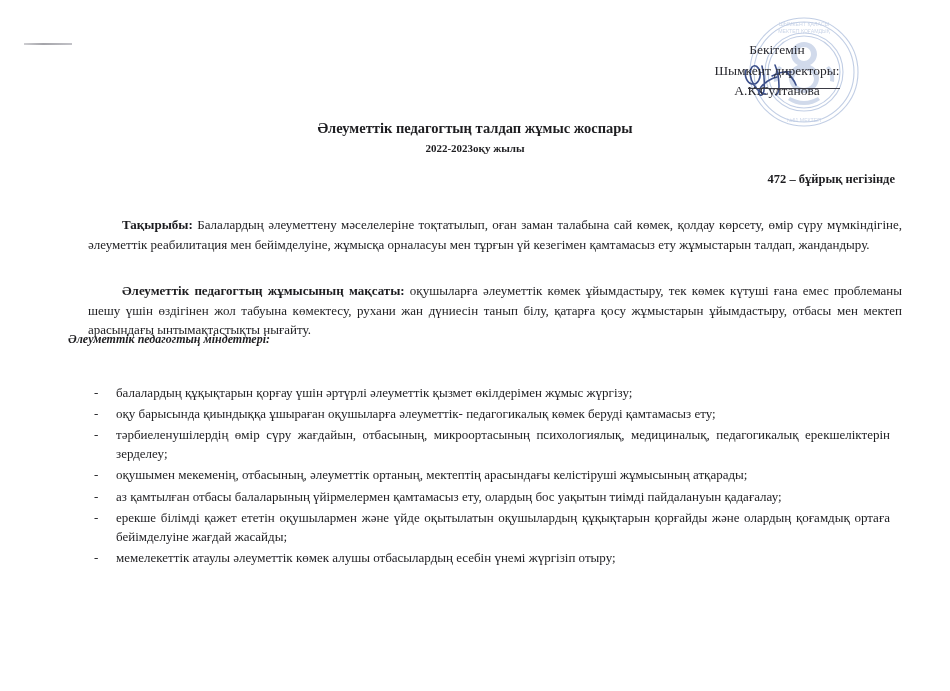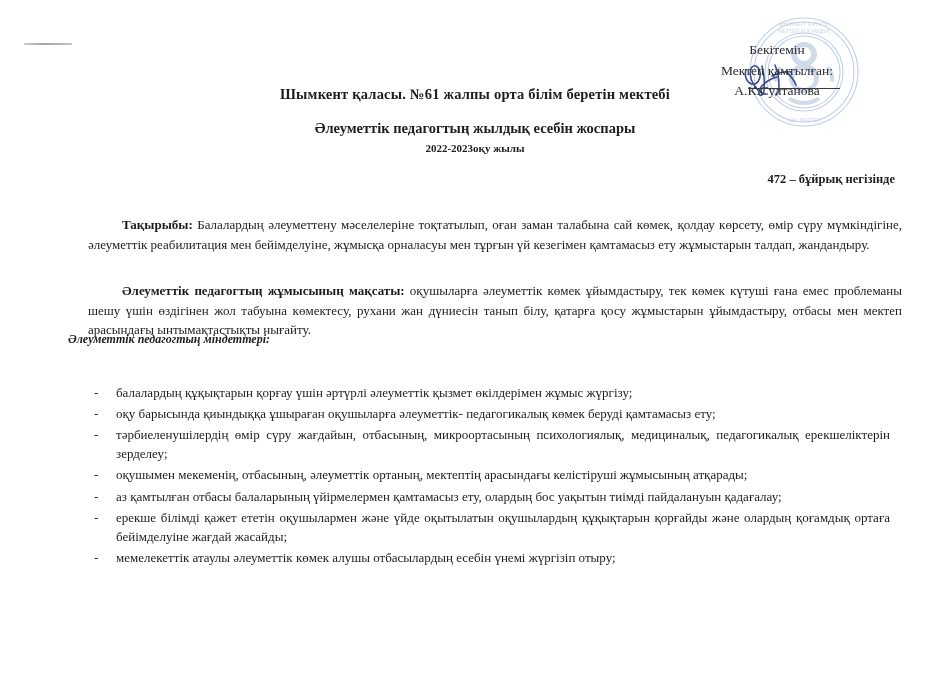--- a/index.html
+++ b/index.html
@@ -190,31 +190,28 @@
       <path d="M4 18c-2 6 1 13 6 14 6 1 9-6 8-12-1-5-5-8-8-5-3 4-2 12 2 18 3 5 8 9 12 9"></path>
       <path d="M20 14c2 8 3 16 2 24 0 3-2 6-4 5-2-1-1-5 1-8 4-5 11-9 16-10"></path>
       <path d="M33 13c3 7 4 14 4 21 0 4-1 8-3 9"></path>
       <path d="M30 24c6-3 13-5 19-4"></path>
       <path d="M44 20c4 3 8 8 10 13"></path>
     </g>
   </svg>
 
   <div class="approval">
     <div>Бекітемін</div>
-    <div>Мектеп қамтылған:</div>
+    <div>Шымкент директоры:</div>
     <div>А.К.Султанова</div>
   </div>
   <div class="sign-rule"></div>
 
-  <div class="school-line">
-    <span>Шымкент қаласы. №61 жалпы  орта  білім  беретін мектебі</span>
-  </div>
 
   <div class="doc-title">
-    <div class="ln1">Әлеуметтік педагогтың жылдық есебін жоспары</div>
+    <div class="ln1">Әлеуметтік педагогтың талдап жұмыс жоспары</div>
     <div class="ln2">2022-2023оқу жылы</div>
   </div>
 
   <div class="order-ref">472 – бұйрық негізінде</div>
 
   <p class="para" id="para-topic"><b>Тақырыбы:</b><span> Балалардың әлеуметтену мәселелеріне тоқтатылып, оған заман талабына сай көмек, қолдау көрсету, өмір сүру мүмкіндігіне, әлеуметтік реабилитация мен  бейімделуіне, жұмысқа орналасуы мен тұрғын үй кезегімен қамтамасыз ету жұмыстарын талдап, жандандыру.</span></p>
 
   <p class="para" id="para-goal"><b>Әлеуметтік педагогтың жұмысының мақсаты:</b><span> оқушыларға әлеуметтік көмек ұйымдастыру, тек көмек күтуші ғана емес проблеманы шешу үшін өздігінен жол табуына көмектесу, рухани жан дүниесін танып білу, қатарға қосу жұмыстарын ұйымдастыру, отбасы мен мектеп арасындағы ынтымақтастықты нығайту.</span></p>
 
   <div class="section-heading">Әлеуметтік педагогтың міндеттері:</div>

